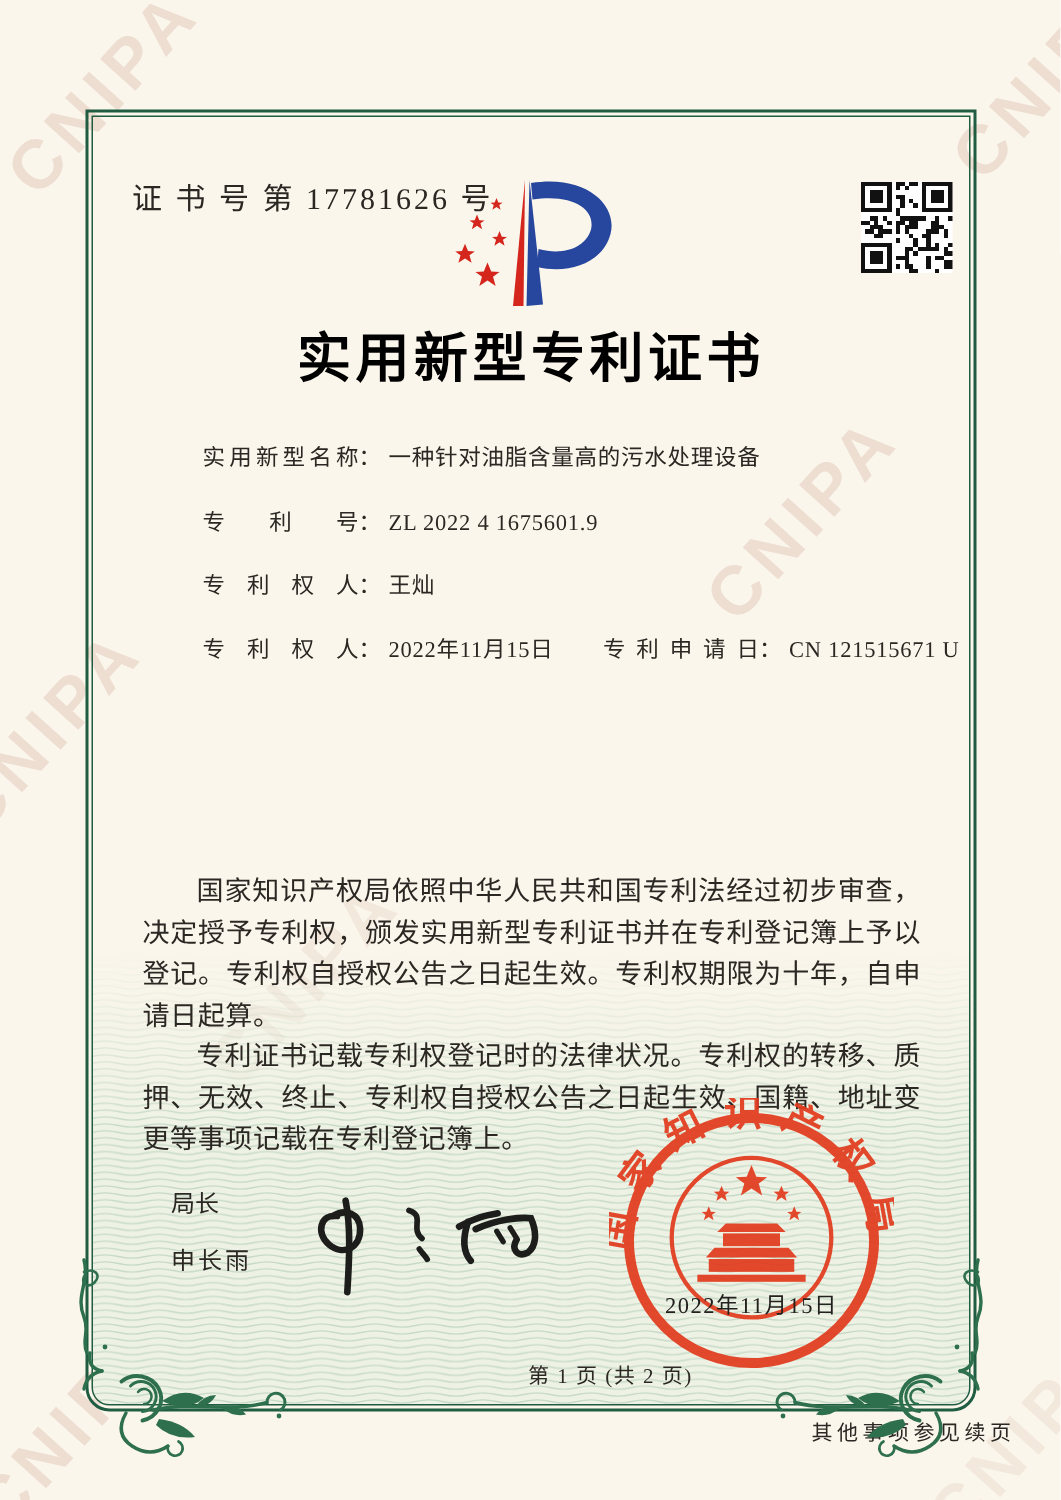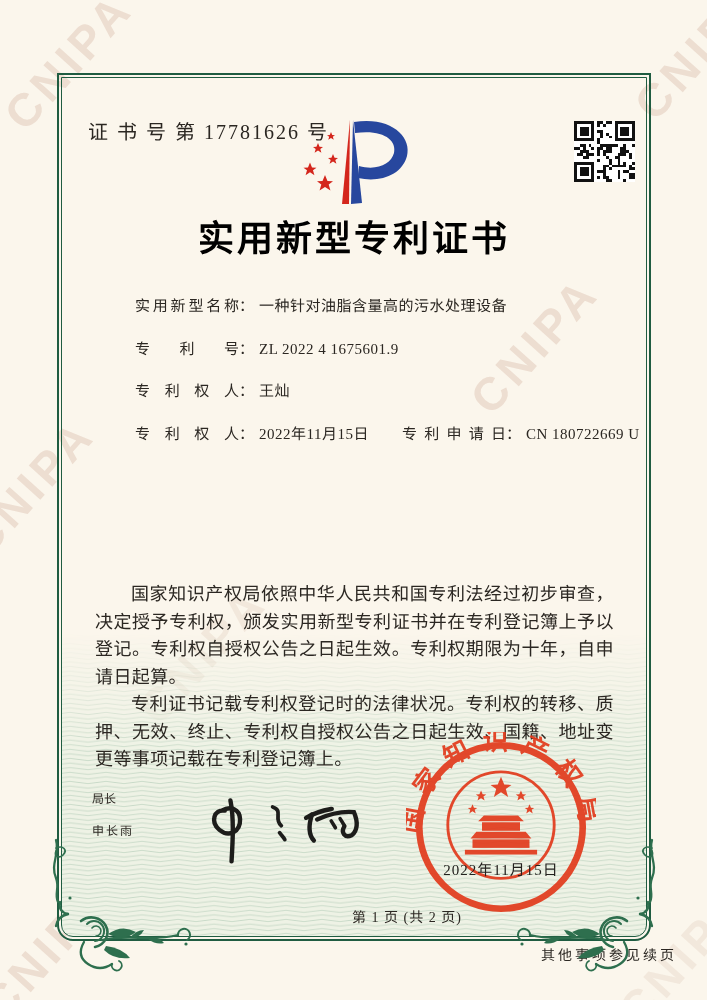--- a/index.html
+++ b/index.html
@@ -38,21 +38,21 @@
   .field-row { position:relative; height:42.6px; line-height:20px; }
   .flabel { display:inline-block; width:104px; text-align:justify; text-align-last:justify; vertical-align:top; }
   .fcolon { display:inline-block; width:14px; vertical-align:top; }
   .fvalue { display:inline-block; margin-left:6px; vertical-align:top; letter-spacing:0.5px; }
   .grant-no { position:absolute; left:267px; top:0; white-space:nowrap; }
 
   .paragraphs { position:absolute; left:95px; top:581px; width:519px; font-size:18px;
                 line-height:27.5px; text-align:justify; z-index:4; letter-spacing:0.4px; }
   .paragraphs p { text-indent:2em; }
 
-  .director { position:absolute; left:92px; top:789px; font-size:12px; z-index:4; }
+  .director { position:absolute; left:114px; top:789px; font-size:16px; z-index:4; }
   .director div + div { margin-top:14px; letter-spacing:2px; }
   .signature { position:absolute; left:195px; top:756px; z-index:5; }
 
   .seal { position:absolute; left:406px; top:732px; z-index:6; opacity:0.92; }
   .seal-date { position:absolute; left:398px; top:858px; width:206px; text-align:center;
                font-size:15px; color:#23211e; letter-spacing:1px; z-index:7; }
 
   .page-info { position:absolute; left:57px; top:906px; width:700px; text-align:center;
                font-size:14px; z-index:4; letter-spacing:1px; }
   .continuation { position:absolute; left:0; top:944px; width:677px; text-align:right;
@@ -264,21 +264,21 @@
     </div>
     <div class="field-row">
       <span class="flabel">专利号</span><span class="fcolon">：</span><span class="fvalue">ZL 2022 4 1675601.9</span>
     </div>
     <div class="field-row">
       <span class="flabel">专利权人</span><span class="fcolon">：</span><span class="fvalue">王灿</span>
     </div>
     <div class="field-row">
       <span class="flabel">专利权人</span><span class="fcolon">：</span><span class="fvalue">2022年11月15日</span>
       <span class="grant-no">
-        <span class="flabel">专利申请日</span><span class="fcolon">：</span><span class="fvalue">CN 180722669 U</span>
+        <span class="flabel">专利申请日</span><span class="fcolon">：</span><span class="fvalue">CN 121515671 U</span>
       </span>
     </div>
   </div>
 
   <div class="paragraphs">
     <p>国家知识产权局依照中华人民共和国专利法经过初步审查，决定授予专利权，颁发实用新型专利证书并在专利登记簿上予以登记。专利权自授权公告之日起生效。专利权期限为十年，自申请日起算。</p>
     <p>专利证书记载专利权登记时的法律状况。专利权的转移、质押、无效、终止、专利权自授权公告之日起生效、国籍、地址变更等事项记载在专利登记簿上。</p>
   </div>
 
   <div class="director">

